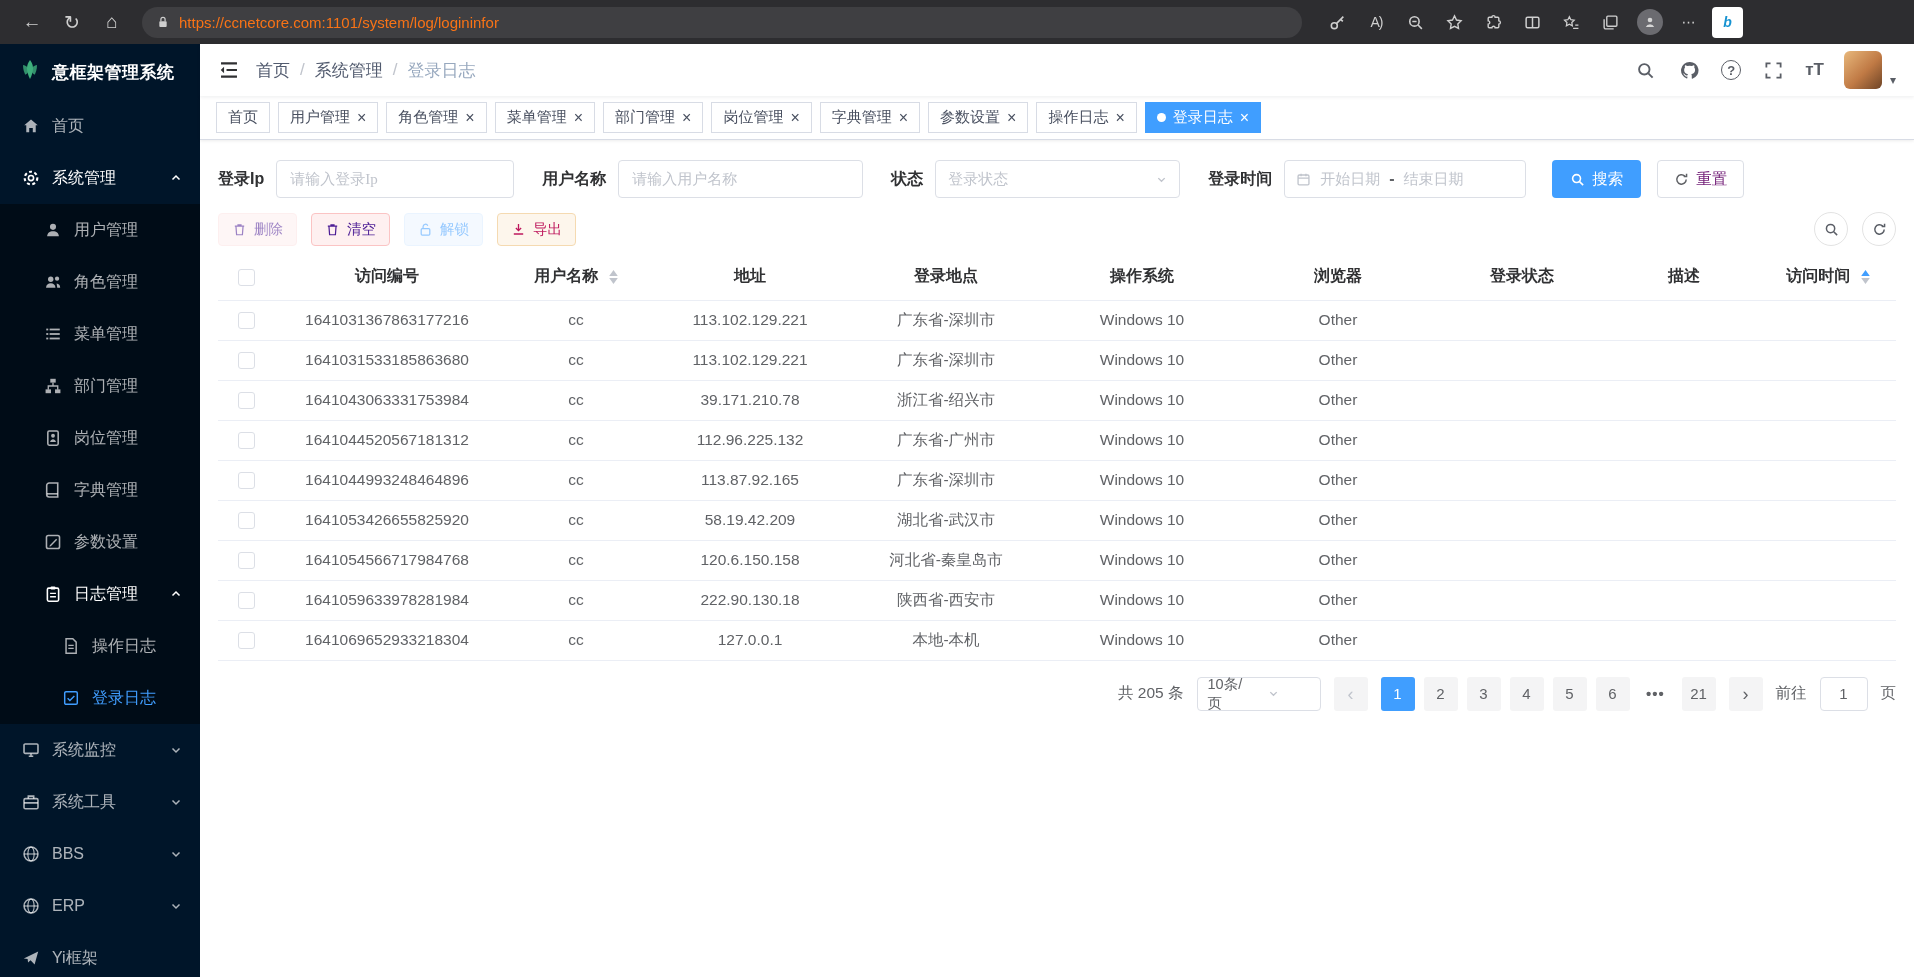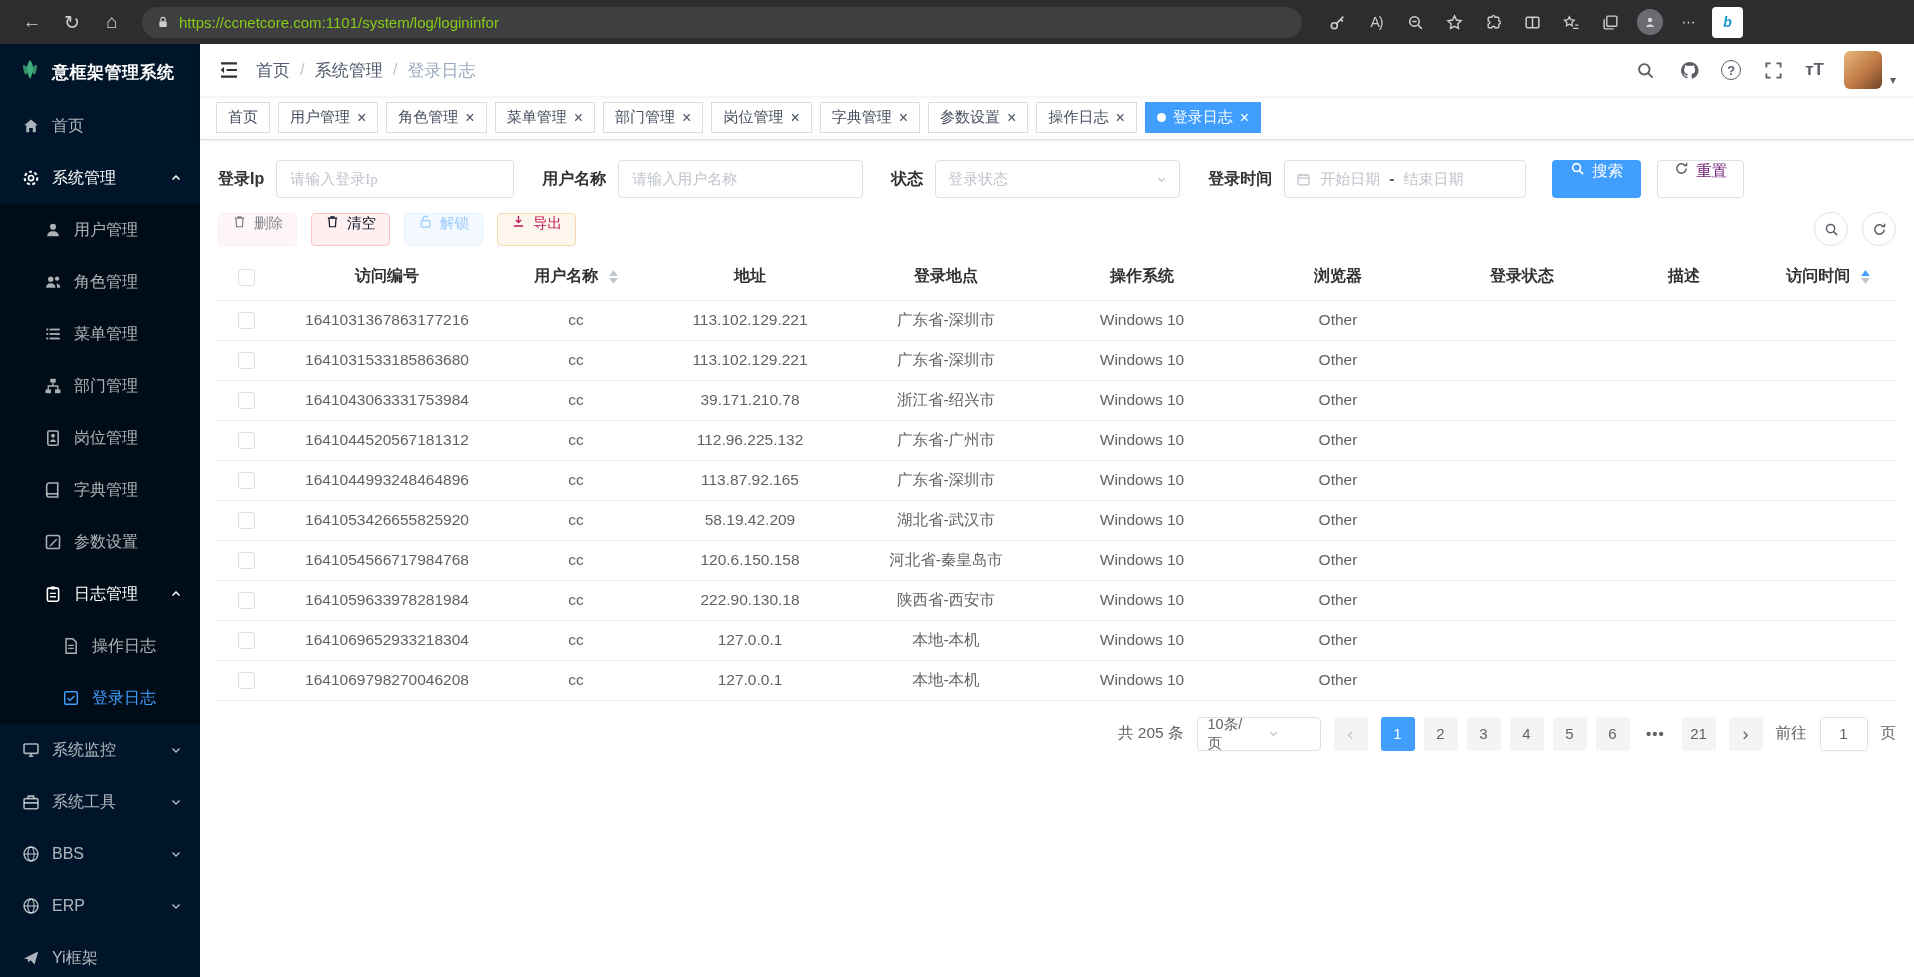--- a/index.html
+++ b/index.html
@@ -3,21 +3,21 @@
 <meta charset="utf-8">
 <style>
   * { margin:0; padding:0; box-sizing:border-box; }
   html,body { width:1914px; height:977px; overflow:hidden; font-family:"Liberation Sans", sans-serif; background:#fff; }
 
   
   .browser-bar { height:44px; background:#2d2d30; display:flex; align-items:center; padding:0 16px; gap:8px; }
   .bicon { color:#cfcfcf; font-size:19px; width:32px; height:32px; display:flex; align-items:center; justify-content:center; cursor:pointer; border-radius:4px; }
   .address-bar { width:1160px; height:31px; margin-left:6px; background:#3f3f42; border-radius:16px; display:flex; align-items:center; padding:0 14px; gap:9px; cursor:text; }
   .address-bar svg { width:14px; height:14px; }
-  .url { color:#84cc16; font-size:15px; white-space:nowrap; }
+  .url { color:#f97316; font-size:15px; white-space:nowrap; }
   .browser-icons { display:flex; align-items:center; gap:8px; margin-left:12px; color:#cfcfcf; }
   .browser-icons > span { width:31px; height:31px; display:flex; align-items:center; justify-content:center; font-size:14px; cursor:pointer; border-radius:4px; }
   .browser-icons svg { width:17px; height:17px; }
   .readaloud { font-size:15px; letter-spacing:-1px; }
   .profile-circle { width:26px; height:26px; border-radius:50%; background:#6b6b70; display:flex; align-items:center; justify-content:center; }
   .profile-circle svg { width:16px; height:16px; }
   .bing { width:27px; height:27px; border-radius:50%; background:#fff; color:#1793d1; font-weight:bold; font-style:italic; font-size:16px; }
   .more-glyph { font-size:18px; }
 
   
@@ -71,28 +71,28 @@
   .f-input { height:38px; border:1px solid #dcdfe6; border-radius:4px; padding:0 13px; font-size:15px; color:#606266; outline:none; font-family:Liberation Serif, serif; }
   .f-input::placeholder { color:#c0c4cc; }
   .w240 { width:238px; margin-right:28px; }
   .w245 { width:245px; margin-right:28px; }
   .f-select { width:245px; height:38px; border:1px solid #dcdfe6; border-radius:4px; display:flex; align-items:center; padding:0 12px; margin-right:28px; cursor:pointer; background:#fff; }
   .f-select .ph { color:#c0c4cc; font-size:15px; flex:1; }
   .f-date { width:242px; height:38px; border:1px solid #dcdfe6; border-radius:4px; display:flex; align-items:center; gap:9px; padding:0 11px; margin-right:26px; background:#fff; }
   .f-date .ph { color:#c0c4cc; font-size:15px; }
   .f-date .dash { color:#606266; font-weight:700; }
   .cal { display:flex; color:#c0c4cc; }
-  .btn { display:inline-flex; align-items:flex-start; justify-content:center; gap:7px; border-radius:4px; font-size:15.5px; cursor:pointer; border:1px solid transparent; font-family:inherit; background:#fff; }
+  .btn { display:inline-flex; align-items:center; justify-content:center; gap:7px; border-radius:4px; font-size:15.5px; cursor:pointer; border:1px solid transparent; font-family:inherit; background:#fff; }
   .btn-primary { height:38px; padding:0 17px; background:#409eff; color:#fff; margin-right:16px; }
   .btn-plain { height:38px; padding:0 16px; border-color:#dcdfe6; color:#701a75; }
   .btn svg { width:15px; height:15px; }
 
   .toolbar-row { display:flex; align-items:center; gap:14px; margin-bottom:2px; }
   .btn.sm { height:33px; padding:0 13px; font-size:14.5px; }
-  .btn-danger { background:#fef0f0; border-color:#fbc4c4; color:#0f172a; }
+  .btn-danger { background:#fef0f0; border-color:#fbc4c4; color:#4c1d95; }
   .btn-danger.disabled { opacity:.55; border-color:#fde2e2; cursor:not-allowed; }
   .btn-info { background:#ecf5ff; border-color:#b3d8ff; color:#409eff; }
   .btn-info.disabled { opacity:.55; border-color:#d9ecff; cursor:not-allowed; }
   .btn-warning { background:#fdf6ec; border-color:#f5dab1; color:#be185d; }
   .mini-group { margin-left:auto; display:flex; gap:14px; }
   .mini-btn { width:34px; height:34px; border-radius:50%; border:1px solid #e3e3e3; display:flex; align-items:center; justify-content:center; color:#5a5e66; cursor:pointer; background:#fff; }
   .mini-btn svg { width:15px; height:15px; }
 
   
   .data-table { width:100%; border-collapse:collapse; table-layout:fixed; margin-top:8px; }
@@ -725,32 +725,20 @@
               <td>1641069652933218304</td>
               <td>cc</td>
               <td>127.0.0.1</td>
               <td>本地-本机</td>
               <td>Windows 10</td>
               <td>Other</td>
               <td></td>
               <td></td>
               <td></td>
             </tr>
-            <tr>
-              <td><span class="cb"></span></td>
-              <td>1641069798270046208</td>
-              <td>cc</td>
-              <td>127.0.0.1</td>
-              <td>本地-本机</td>
-              <td>Windows 10</td>
-              <td>Other</td>
-              <td></td>
-              <td></td>
-              <td></td>
-            </tr>
           </tbody>
       </table>
 
       <div class="pagination">
         <span>共 205 条</span>
         <div class="page-size">
           <span>10条/页</span>
           <span class="chev-s">
               <svg width="11" height="11" viewBox="0 0 12 12" fill="none" stroke="#c0c4cc" stroke-width="1.5">
                 <path d="M2.5 4.5 6 8l3.5-3.5"></path>

